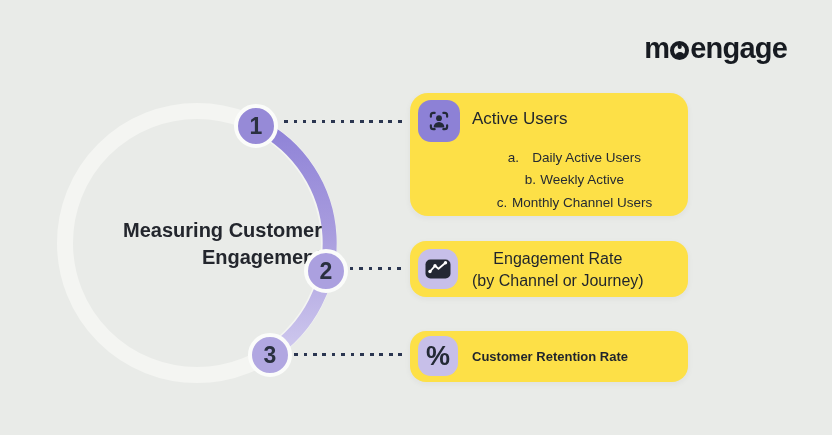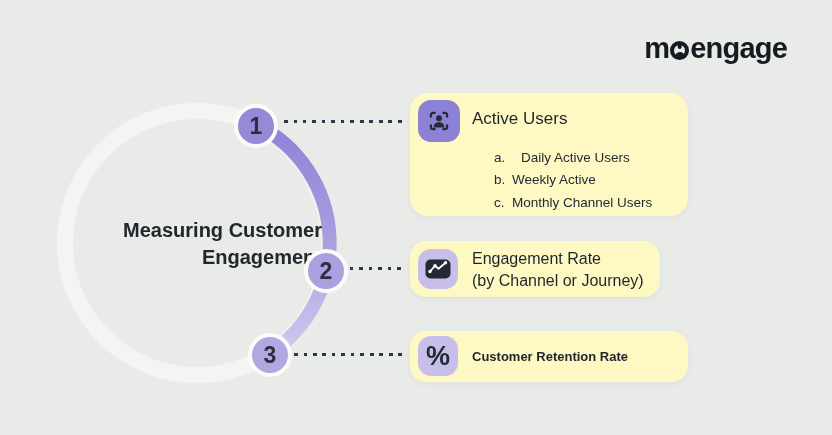--- a/index.html
+++ b/index.html
@@ -48,25 +48,26 @@
   
   .dotline{
     position:absolute;height:3px;z-index:1;
     background:repeating-linear-gradient(90deg,#2b3650 0 3.5px,transparent 3.5px 9.5px);
   }
   .dotline-1{top:120px;left:284px;width:122px;}
   .dotline-2{top:267px;left:350px;width:57px;}
   .dotline-3{top:353px;left:294px;width:113px;}
   
   .card{
-    position:absolute;background:#fef9c3;z-index:2;
+    position:absolute;background:#fde047;z-index:2;
     box-shadow:0 2px 6px rgba(40,45,60,0.05);
+    text-align:center;
   }
   .card-1{left:410px;top:93px;width:278px;height:123px;border-radius:18px;}
-  .card-2{left:410px;top:241px;width:250px;height:56px;border-radius:16px;}
+  .card-2{left:410px;top:241px;width:278px;height:56px;border-radius:16px;}
   .card-3{left:410px;top:331px;width:278px;height:51px;border-radius:16px;}
   .card-icon{
     position:absolute;display:flex;align-items:center;justify-content:center;
     border-radius:13px;
   }
   .icon-1{left:8px;top:7px;width:42px;height:42px;background:#8d81d6;}
   .icon-2{left:8px;top:8px;width:40px;height:40px;background:#c7bfe9;}
   .icon-3{left:8px;top:5px;width:40px;height:40px;background:#c7bfe9;}
   .percent-glyph{font-size:27px;font-weight:700;color:#242a36;line-height:1;}
   .card1-title{

